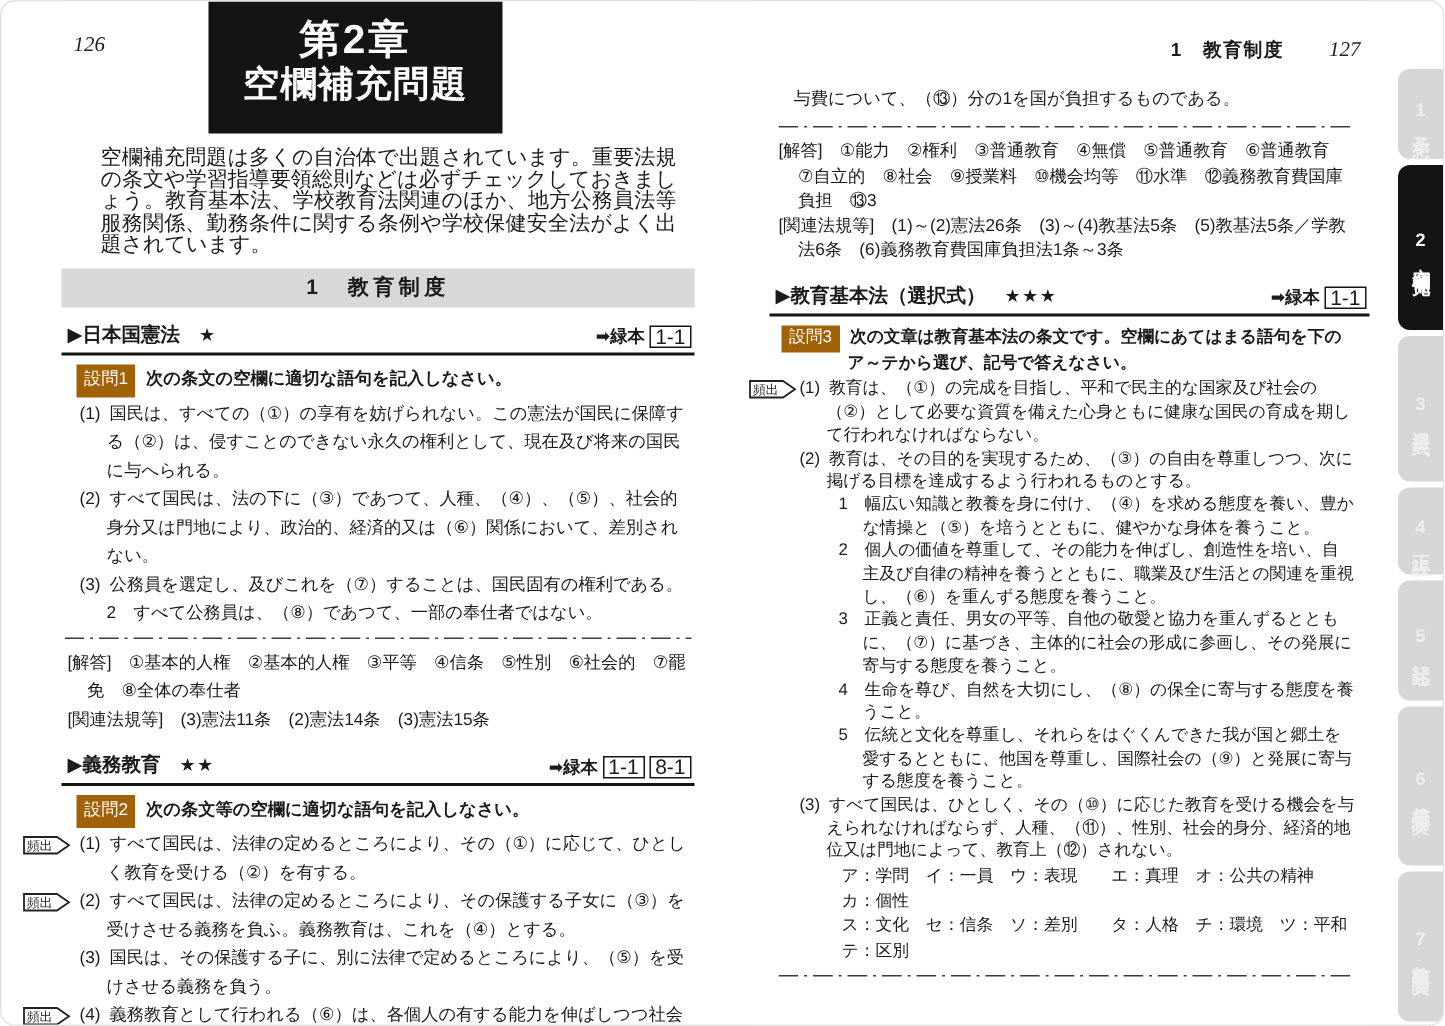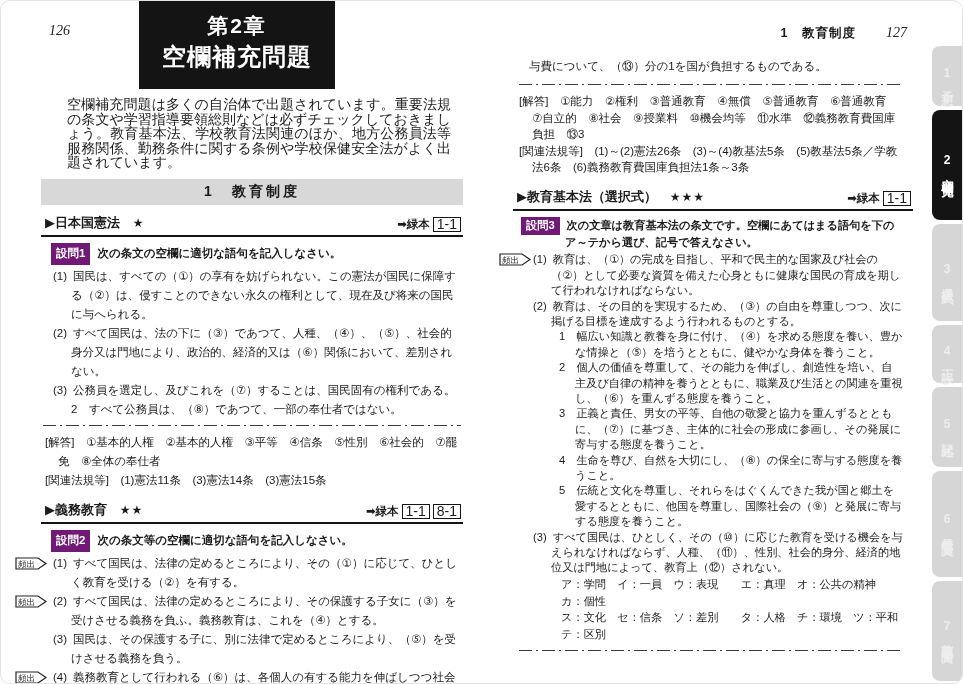--- a/index.html
+++ b/index.html
@@ -10,39 +10,39 @@
   
   .page{position:absolute;top:0;background:#fff;}
   #left-page{left:40px;width:422px;height:628px;}
   #right-page{left:500px;width:412px;height:684px;}
 
   .pagenum{font-family:"Liberation Serif","DejaVu Serif",serif;font-style:italic;font-size:14px;color:#222;}
 
   
   .chapter-box{position:absolute;left:98px;top:0;width:196px;height:88px;background:#141414;
                color:#fff;text-align:center;box-sizing:border-box;padding-top:11px;}
-  .chapter-box .l1{font-size:21px;font-weight:700;letter-spacing:2px;line-height:28px;}
+  .chapter-box .l1{font-size:27px;font-weight:700;letter-spacing:2px;line-height:28px;}
   .chapter-box .l2{font-size:24px;font-weight:700;letter-spacing:1px;line-height:34px;}
 
   .intro{margin:96px 12px 0 26px;font-size:14px;line-height:14.6px;text-align:justify;font-weight:500;}
 
   .section-bar{margin-top:9px;height:26px;background:#d8d8d8;display:flex;align-items:center;
                justify-content:center;font-size:14px;font-weight:700;letter-spacing:3px;}
 
   
   .hrow{display:flex;justify-content:space-between;align-items:flex-end;
         border-bottom:2.5px solid #151515;padding:0 2px 3px 4px;}
   .htitle{font-weight:700;font-size:13px;}
   .star{margin-left:9px;font-size:12px;letter-spacing:1px;}
   .href{font-size:11.5px;font-weight:700;display:flex;align-items:center;gap:3px;}
   .refbox{border:1.3px solid #151515;font-size:14px;font-weight:400;padding:0 3px;line-height:13px;}
 
   
   .qintro-row{margin:6px 0 2px 10px;padding-left:44px;text-indent:-44px;font-weight:700;font-size:11.6px;line-height:19px;}
-  .qlabel{background:#701a75;color:#fff;font-weight:700;padding:1px 5px 2px;margin-right:7px;text-indent:0;display:inline-block;}
+  .qlabel{background:#a16207;color:#fff;font-weight:400;padding:1px 5px 2px;margin-right:7px;text-indent:0;display:inline-block;}
 
   .body-l{font-size:11.5px;line-height:19px;}
   .body-r{font-size:11.2px;line-height:15.4px;}
 
   .item{position:relative;margin-left:12px;padding-left:18px;text-indent:-18px;}
   .item .ino{margin-right:6px;}
   .item.sub2{margin-left:30px;padding-left:0;text-indent:0;}
   .sub{margin-left:38px;padding-left:16px;text-indent:-16px;}
   .choice{margin-left:40px;line-height:16.8px;}
 
@@ -106,21 +106,21 @@
       </div>
       <div class="item">
         <span class="ino">(3)</span><span>公務員を選定し、及びこれを（⑦）することは、国民固有の権利である。</span>
       </div>
       <div class="item sub2">
         <span>2　すべて公務員は、（⑧）であつて、一部の奉仕者ではない。</span>
       </div>
     </div>
     <div class="sep"></div>
     <div class="body-l ans">[解答]　①基本的人権　②基本的人権　③平等　④信条　⑤性別　⑥社会的　⑦罷免　⑧全体の奉仕者</div>
-    <div class="body-l ans">[関連法規等]　(1)憲法11条　(3)憲法14条　(3)憲法15条</div>
+    <div class="body-l ans">[関連法規等]　(3)憲法11条　(2)憲法14条　(3)憲法15条</div>
 
     <div class="hrow" style="margin-top:11px;">
       <div class="htitle">
         <span>▶義務教育</span>
         <span class="star">★★</span>
       </div>
       <div class="href">
         <span>➡緑本</span>
         <span class="refbox">1-1</span>
         <span class="refbox">8-1</span>

